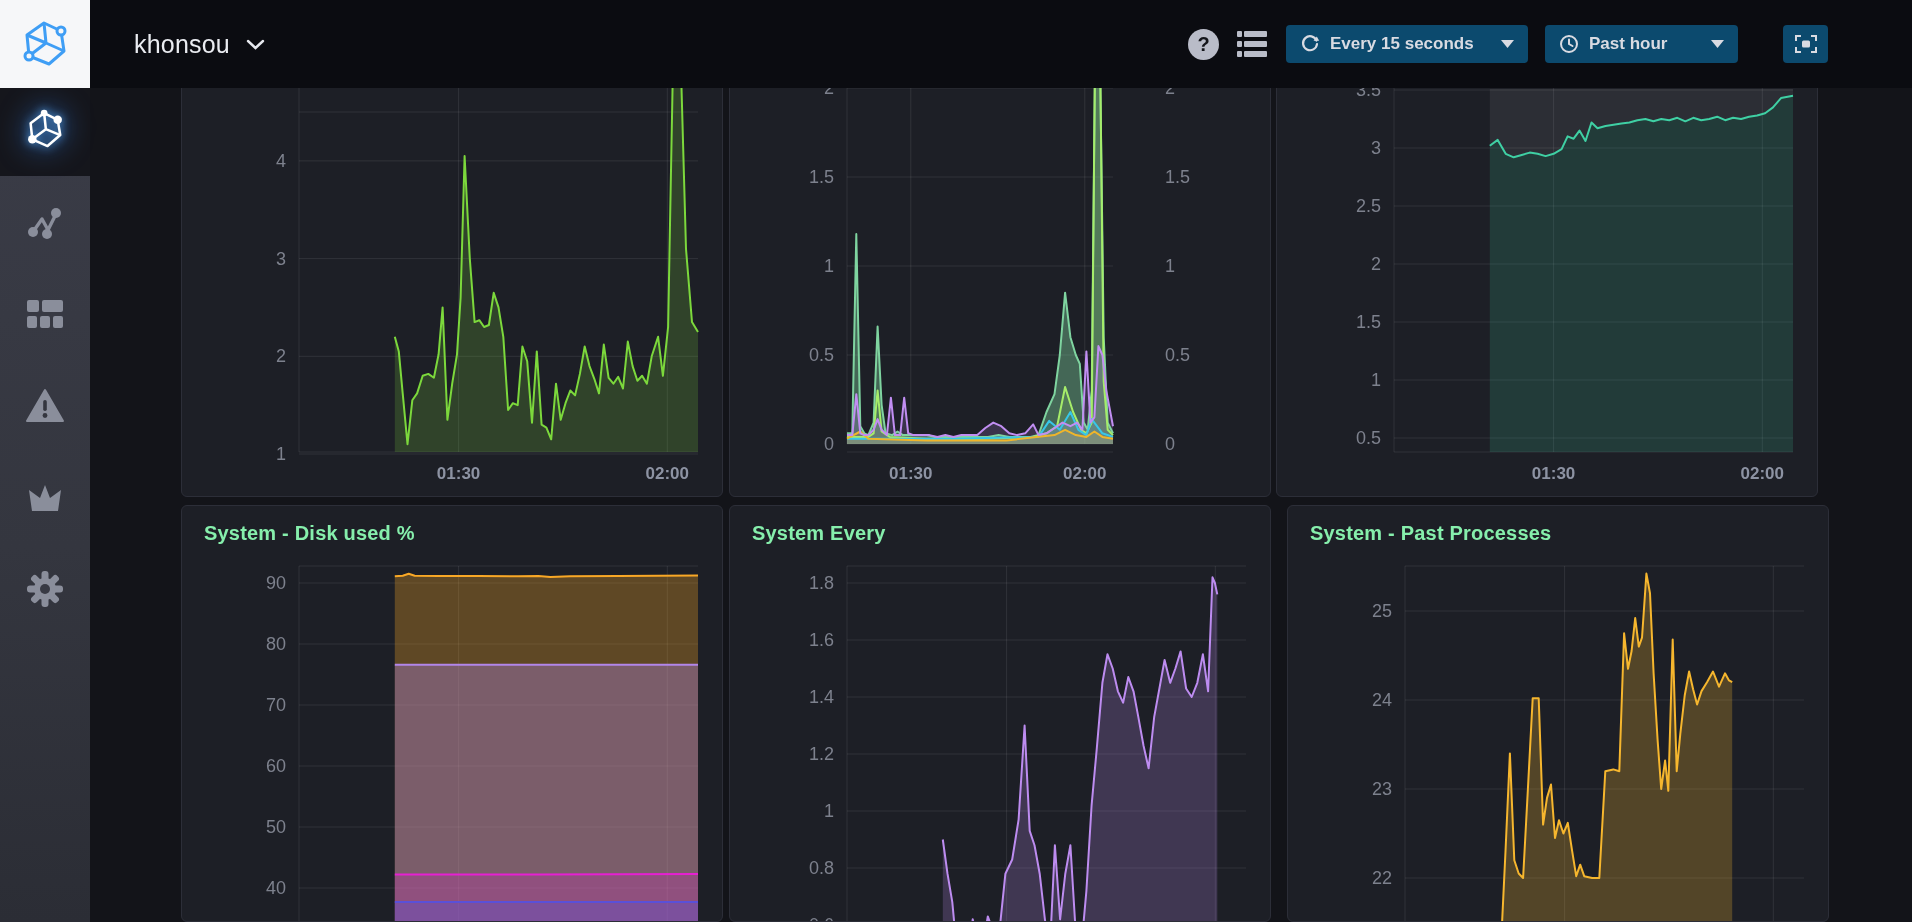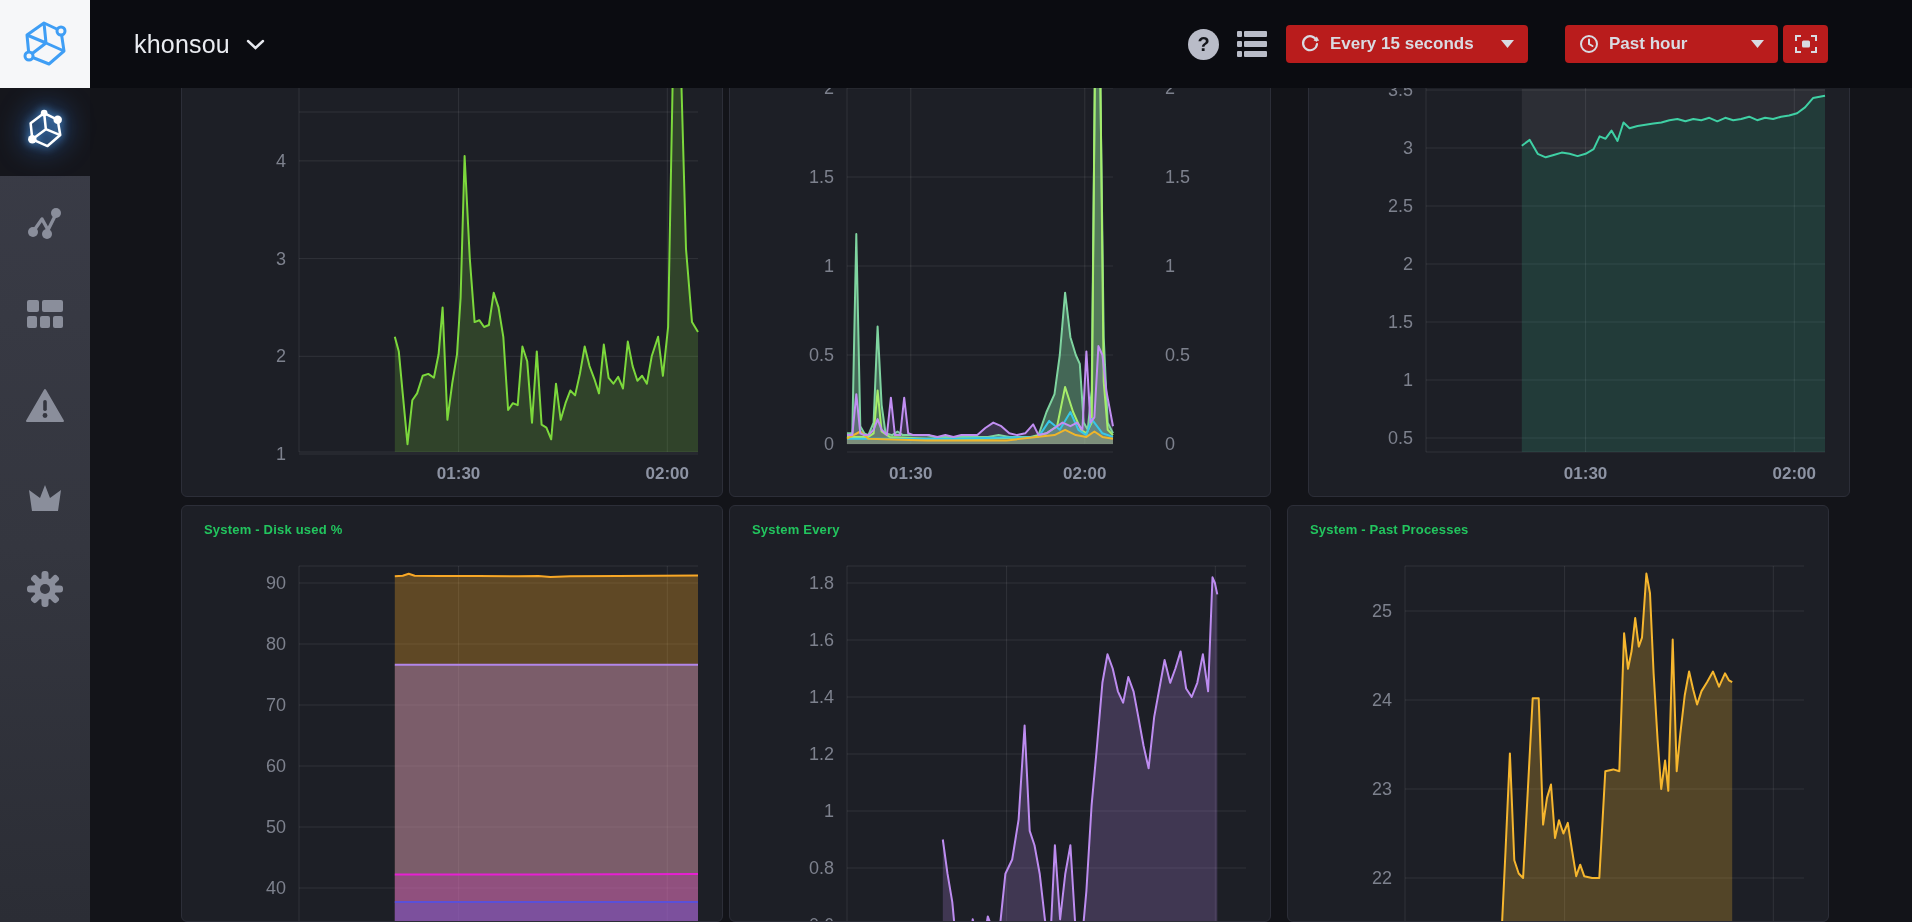--- a/index.html
+++ b/index.html
@@ -9,40 +9,40 @@
 
   
   .navbar { position:absolute; left:0; top:0; width:1912px; height:88px; background:#0b0c11; z-index:30;padding-left:24px; }
   .logo-tile { position:absolute; left:0; top:0; width:90px; height:88px; background:#f6f7f9;
     display:flex; align-items:center; justify-content:center; }
   .dash-title { position:absolute; left:134px; top:0; height:88px; display:flex; align-items:center; gap:16px; cursor:pointer; }
   .dash-title span { color:#eaecf1; font-size:25px; font-weight:500; letter-spacing:.2px; }
   .help-circle { position:absolute; left:1188px; top:29px; width:31px; height:31px; border-radius:50%;
     background:#b9bcc8; color:#14151a; font-weight:bold; font-size:20px; display:flex; align-items:center; justify-content:center; cursor:pointer; }
   .listbtn { position:absolute; left:1237px; top:31px; width:30px; height:27px; cursor:pointer; }
-  .navbtn { position:absolute; top:25px; height:38px; background:#b91c1c; border:none; border-radius:4px;
+  .navbtn { position:absolute; top:25px; height:38px; background:#0c4a6e; border:none; border-radius:4px;
     display:flex; align-items:center; color:#d9dbe2; font-weight:bold; font-size:17px;
     font-family:inherit; padding:0 14px; gap:10px; cursor:pointer; }
   .navbtn .caret { margin-left:auto; }
   #refresh-btn { left:1286px; width:242px; }
-  #time-btn { left:1545px; width:213px;margin-left:20px; }
+  #time-btn { left:1545px; width:193px; }
   #fullscreen-btn { left:1783px; width:45px; justify-content:center; padding:0; }
 
   
   .sidebar { position:absolute; left:0; top:88px; width:90px; height:834px; z-index:20;
     background:linear-gradient(180deg,#3a3c47 0%, #34363f 55%, #2b2d35 100%); }
   .side-active { position:absolute; left:0; top:0; width:90px; height:88px; background:#15161c;
     display:flex; align-items:center; justify-content:center; cursor:pointer; }
   .glow-wrap { filter:drop-shadow(0 0 5px rgba(90,175,255,.95)) drop-shadow(0 0 14px rgba(55,140,255,.8)); }
   .side-item { position:absolute; left:21px; width:48px; height:48px; display:flex; align-items:center;
     justify-content:center; cursor:pointer; }
 
   
   .panel { position:absolute; width:542px; background:#1d1f26; border:1px solid #2c2e38; border-radius:6px; overflow:hidden; }
-  .panel-title { position:absolute; left:22px; top:16px; color:#22c55e; font-size:13px; font-weight:bold; letter-spacing:.2px; }
+  .panel-title { position:absolute; left:22px; top:16px; color:#86efac; font-size:20px; font-weight:bold; letter-spacing:.2px; }
   .panel svg { position:absolute; left:0; top:0; display:block; }
   svg text { font-family:"Liberation Sans","DejaVu Sans",sans-serif; }
 </style>
 </head>
 <body>
 
 <div class="stage">
 
   <div id="grid">
       <div class="panel" style="left: 181px; top: 40px; height: 457px;">
@@ -106,21 +106,21 @@
             <text x="435" y="320.0" text-anchor="start">0.5</text>
             <text x="104" y="409.0" text-anchor="end">0</text>
             <text x="435" y="409.0" text-anchor="start">0</text>
           </g>
           <g font-size="17" font-weight="bold" fill="#8d93a3">
             <text x="180.8" y="438" text-anchor="middle">01:30</text>
             <text x="354.8" y="438" text-anchor="middle">02:00</text>
           </g>
         </svg>
       </div>
-      <div class="panel" style="left: 1308px; top: 40px; height: 457px;">
+      <div class="panel" style="left: 1276px; top: 40px; height: 457px;">
         <svg width="542" height="457">
           <g>
             <line x1="117" y1="0" x2="117" y2="411" stroke="rgba(255,255,255,0.09)"></line>
             <line x1="276.6" y1="0" x2="276.6" y2="411" stroke="rgba(255,255,255,0.09)"></line>
             <line x1="485.3" y1="0" x2="485.3" y2="411" stroke="rgba(255,255,255,0.09)"></line>
             <line x1="117" y1="49.0" x2="516" y2="49.0" stroke="rgba(255,255,255,0.09)"></line>
             <line x1="117" y1="107.0" x2="516" y2="107.0" stroke="rgba(255,255,255,0.09)"></line>
             <line x1="117" y1="165.0" x2="516" y2="165.0" stroke="rgba(255,255,255,0.09)"></line>
             <line x1="117" y1="223.0" x2="516" y2="223.0" stroke="rgba(255,255,255,0.09)"></line>
             <line x1="117" y1="281.0" x2="516" y2="281.0" stroke="rgba(255,255,255,0.09)"></line>

